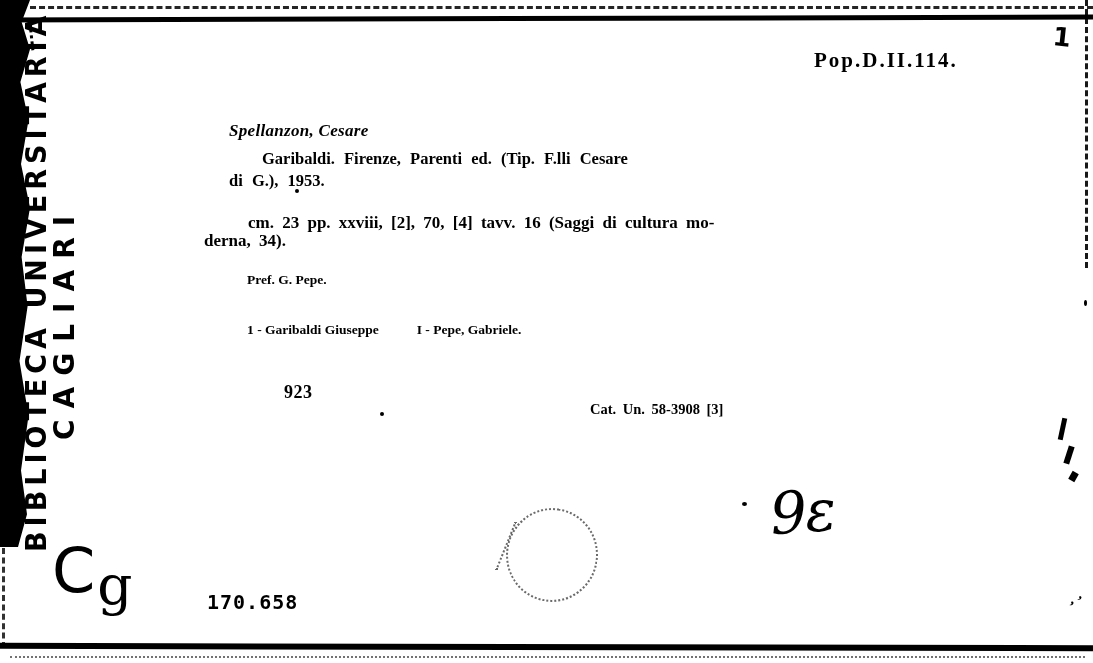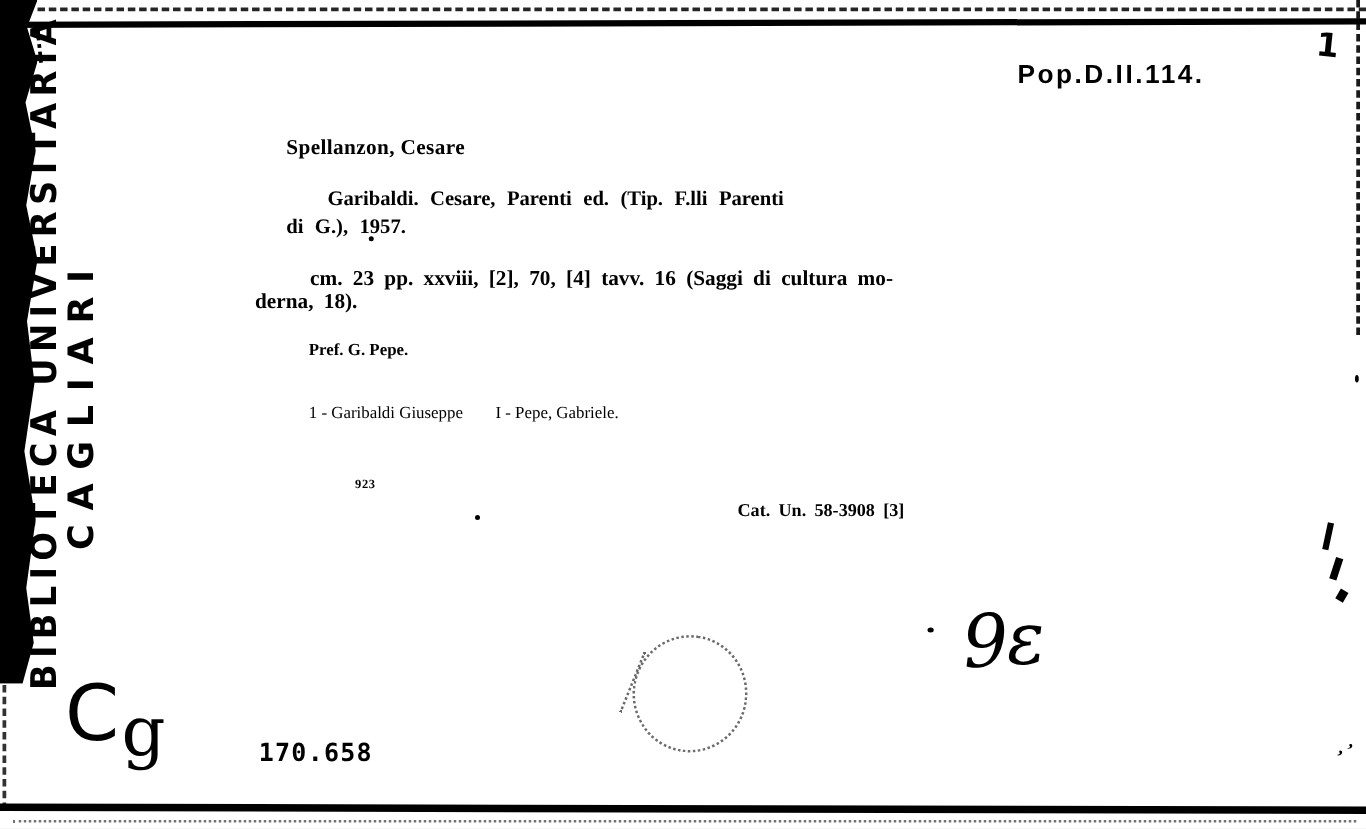--- a/index.html
+++ b/index.html
@@ -58,54 +58,54 @@
     font-size:27px;line-height:28px;letter-spacing:5px;
     transform:rotate(-90deg) scaleY(1.05);
   }
   .vstamp.city{
     left:50px;top:440px;
     font-size:28px;line-height:30px;letter-spacing:11px;
   }
   
   .shelfmark{
     position:absolute;left:814px;top:48px;
-    font-family:Liberation Sans, sans-serif;
+    font-family:Liberation Serif, serif;
     font-weight:bold;font-size:21px;letter-spacing:2px;
   }
   .inventory{
     position:absolute;left:207px;top:563px;
     font-family:"DejaVu Sans Mono", monospace;
     font-weight:bold;font-size:20px;letter-spacing:1px;margin-top:27px;
   }
   
   .heading{
-    position:absolute;left:229px;top:108px;
-    font-size:17px;font-weight:bold;letter-spacing:.3px;
+    position:absolute;left:229px;top:121px;
+    font-size:17px;font-weight:bold;letter-spacing:.3px;font-style:italic;
   }
   .title-block{
     position:absolute;left:229px;top:148px;width:512px;
     font-size:16.5px;font-weight:600;line-height:22px;word-spacing:5px;
   }
   .title-block .indent{display:block;text-indent:33px;}
   .collation-block{
     position:absolute;left:204px;top:214px;width:545px;
     font-size:17px;font-weight:600;line-height:18px;word-spacing:4px;
   }
   .collation-block .indent{display:block;text-indent:44px;}
   .pref-note{
     position:absolute;left:247px;top:272px;
     font-size:13.5px;font-weight:600;text-align:right;
   }
   .tracings{
     position:absolute;left:247px;top:322px;
-    font-size:13.5px;font-weight:400;display:flex;gap:26px;
+    font-size:13.5px;font-weight:700;display:flex;gap:38px;
   }
   .class-number{
     position:absolute;left:284px;top:382px;
-    font-size:10px;font-weight:bold;letter-spacing:.5px;
+    font-size:18px;font-weight:bold;letter-spacing:.5px;
   }
   .catalog-number{
     position:absolute;left:564px;top:401px;
     font-size:14.5px;font-weight:600;word-spacing:3px;margin-left:26px;
   }
   
   .location-stamp{
     position:absolute;left:52px;top:540px;
     font-family:"DejaVu Sans", sans-serif;font-weight:normal;
   }
@@ -159,27 +159,27 @@
 
   <div class="vstamp library">BIBLIOTECA UNIVERSITARIA</div>
   <div class="vstamp city">CAGLIARI</div>
 
   <div class="shelfmark">Pop.D.II.114.</div>
   <div class="corner-one">1</div>
 
   <div class="heading">Spellanzon, Cesare</div>
 
   <div class="title-block">
-    <span class="indent">Garibaldi. Cesare, Parenti ed. (Tip. F.lli Parenti</span>
-    <span>di G.), 1957.</span>
+    <span class="indent">Garibaldi. Firenze, Parenti ed. (Tip. F.lli Cesare</span>
+    <span>di G.), 1953.</span>
   </div>
 
   <div class="collation-block">
     <span class="indent">cm. 23   pp. xxviii, [2], 70, [4]   tavv. 16   (Saggi di cultura mo-</span>
-    <span>derna, 18).</span>
+    <span>derna, 34).</span>
   </div>
 
   <div class="pref-note">Pref. G. Pepe.</div>
 
   <div class="tracings">
     <span>1 - Garibaldi Giuseppe</span>
     <span>I - Pepe, Gabriele.</span>
   </div>
 
   <div class="class-number">923</div>

